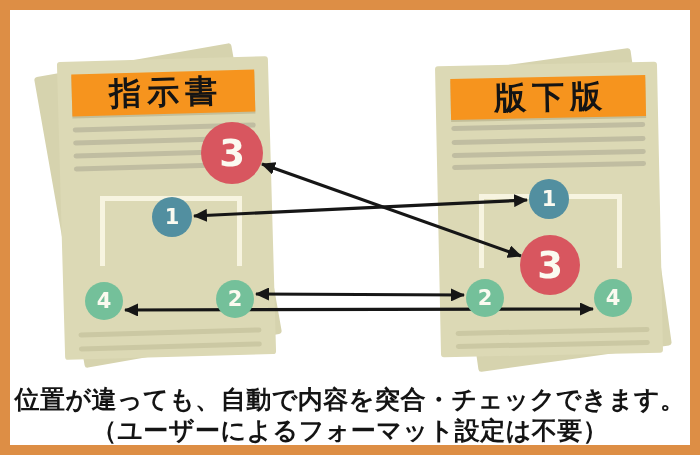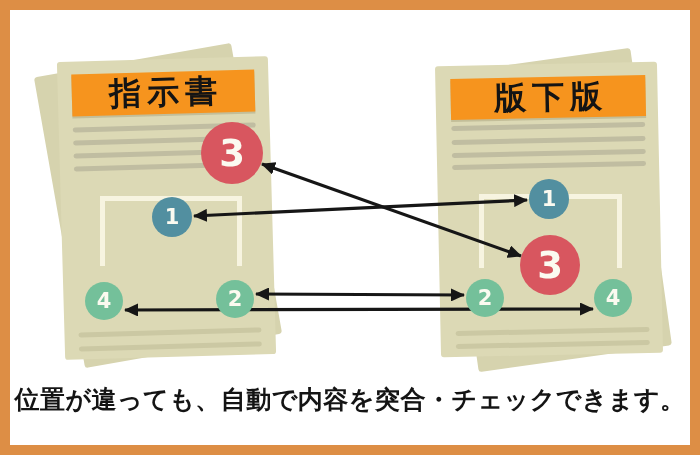--- a/index.html
+++ b/index.html
@@ -110,20 +110,21 @@
       </marker>
     </defs>
   <line x1="252" y1="154" x2="511" y2="246" stroke="#161616" stroke-width="3.2" marker-start="url(#ah)" marker-end="url(#ah)"></line>
       <line x1="184" y1="206" x2="517" y2="190" stroke="#161616" stroke-width="3.2" marker-start="url(#ah)" marker-end="url(#ah)"></line>
       <line x1="246" y1="284" x2="454" y2="285" stroke="#161616" stroke-width="3.2" marker-start="url(#ah)" marker-end="url(#ah)"></line>
       <line x1="115" y1="300" x2="583" y2="299" stroke="#161616" stroke-width="3.2" marker-start="url(#ah)" marker-end="url(#ah)"></line>
     </svg>
 
   <div class="caption">
     <div>位置が違っても、自動で内容を突合・チェックできます。</div>
+    <div>（ユーザーによるフォーマット設定は不要）</div>
   </div>
 
 <div class="marker" style="left: 191px; top: 112px; width: 62px; height: 62px; background: rgb(216, 86, 95); font-size: 37px;">3</div>
     <div class="marker" style="left: 142px; top: 187px; width: 40px; height: 40px; background: rgb(82, 143, 160); font-size: 21px;">1</div>
     <div class="marker" style="left: 75px; top: 272px; width: 38px; height: 38px; background: rgb(116, 192, 154); font-size: 21px;">4</div>
     <div class="marker" style="left: 206px; top: 270px; width: 38px; height: 38px; background: rgb(116, 192, 154); font-size: 21px;">2</div>
     <div class="marker" style="left: 519px; top: 169px; width: 40px; height: 40px; background: rgb(82, 143, 160); font-size: 21px;">1</div>
     <div class="marker" style="left: 510px; top: 225px; width: 60px; height: 60px; background: rgb(216, 86, 95); font-size: 37px;">3</div>
     <div class="marker" style="left: 456px; top: 269px; width: 38px; height: 38px; background: rgb(116, 192, 154); font-size: 21px;">2</div>
     <div class="marker" style="left: 584px; top: 269px; width: 38px; height: 38px; background: rgb(116, 192, 154); font-size: 21px;">4</div>

